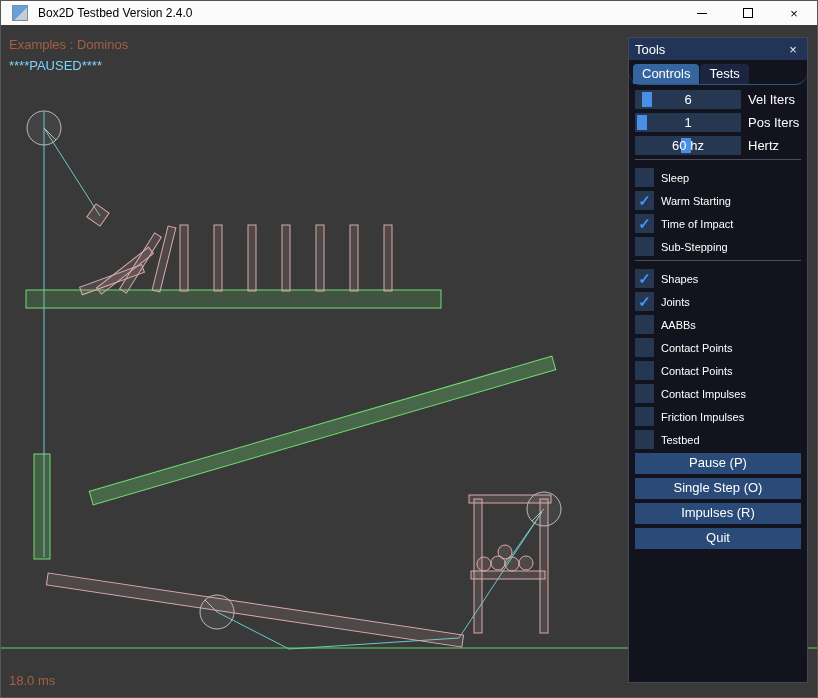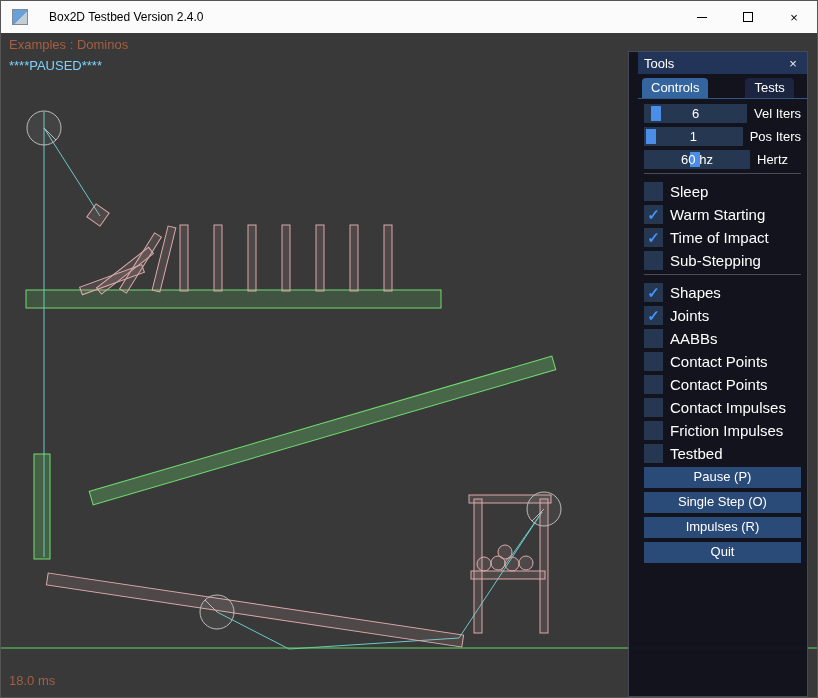--- a/index.html
+++ b/index.html
@@ -3,65 +3,64 @@
 <meta charset="utf-8">
 <style>
   html,body { margin:0; padding:0; background:#222; }
   * { box-sizing:border-box; font-family:"Liberation Sans", sans-serif; }
   #app {
     position:relative; width:818px; height:698px; overflow:hidden;
     background:#393939; border:1px solid #555;
   }
   
   #titlebar {
-    position:absolute; top:0; left:0; right:0; height:32px;
-    background:#fbfbfb; display:flex; align-items:center;gap:11px;
+    position:absolute; top:0; left:0; right:0; height:24px;
+    background:#fbfbfb; display:flex; align-items:center;
   }
   #app-icon {
     width:16px; height:16px; margin:0 10px 0 11px;
     background:linear-gradient(135deg,#6aa0d8 0%,#6aa0d8 55%,#c3cdd6 55%,#c3cdd6 100%);
     border:1px solid #7d8b99;
   }
   #win-title { font-size:12px; color:#000; }
   #win-buttons { margin-left:auto; display:flex; height:32px; }
   .win-btn { width:46px; height:32px; display:flex; align-items:center; justify-content:center; color:#000; font-size:13px; }
   .min-glyph { width:10px; height:1px; background:#000; }
   .max-glyph { width:10px; height:10px; border:1px solid #000; }
   
   #canvas { position:absolute; top:32px; left:0; right:0; bottom:0; background:#393939; }
   .canvas-text { position:absolute; font-size:13px; white-space:pre; }
   #example-label { left:8px; top:4px;  color:#a65f41; }
   #paused-label  { left:8px; top:25px; color:#7dd3fc; }
   #frame-time    { left:8px; top:640px; color:#a65f41; }
   
   #tools-panel {
-    position:absolute; left:627px; top:18px; width:180px; height:646px;
+    position:absolute; left:627px; top:4px; width:180px; height:646px;
     background:rgba(16,17,26,0.95); border:1px solid rgba(130,135,160,0.45);
     color:#fff;
-    padding-left:9px;
   }
   #tools-titlebar {
     height:22px; background:#223457; display:flex; align-items:center;
     padding:0 6px; font-size:13px;
   }
   #tools-close { margin-left:auto; font-size:13px; color:#eee; width:16px; text-align:center; }
-  #tabbar { display:flex; gap:1px; padding:4px 4px 0 4px; border-bottom:1px solid #2f5788; }
+  #tabbar { display:flex; gap:1px; padding:4px 4px 0 4px; border-bottom:1px solid #2f5788;border-radius:12px; }
   .tab { height:20px; line-height:20px; padding:0 9px; font-size:13px; border-radius:4px 4px 0 0; }
   .tab.active { background:#35659e; }
-  .tab.inactive { background:#1b2540;margin-left:36px; }
+  .tab.inactive { background:#1b2540; }
   #panel-body { padding:5px 6px 0 6px; }
   .srow { display:flex; align-items:center; height:19px; margin-bottom:4px; }
   .track { position:relative; width:106px; height:19px; background:#263752; }
   .grab { position:absolute; top:2px; width:10px; height:15px; background:#4a8ee8; }
   .sval { position:absolute; left:0; width:100%; text-align:center; line-height:19px; font-size:13px; color:#fff; }
   .slabel { margin-left:7px; font-size:13px; white-space:nowrap; }
   .crow { display:flex; align-items:center; height:19px; margin-bottom:4px; }
   .cbox { width:19px; height:19px; background:#263752; text-align:center; flex:0 0 19px; }
   .cmark { color:#4296fa; font-size:15px; line-height:19px; font-weight:bold; }
-  .clabel { margin-left:7px; font-size:15px; white-space:nowrap; }
+  .clabel { margin-left:7px; font-size:11px; white-space:nowrap; }
   .sep { height:1px; background:#4a4a58; margin:3px 0 8px 0; }
   .btn {
     height:21px; line-height:19px; margin-bottom:4px; text-align:center;
     background:#2a4a78; font-size:13px; color:#fff;
   }
 </style>
 </head>
 <body>
 
 <div id="app">

